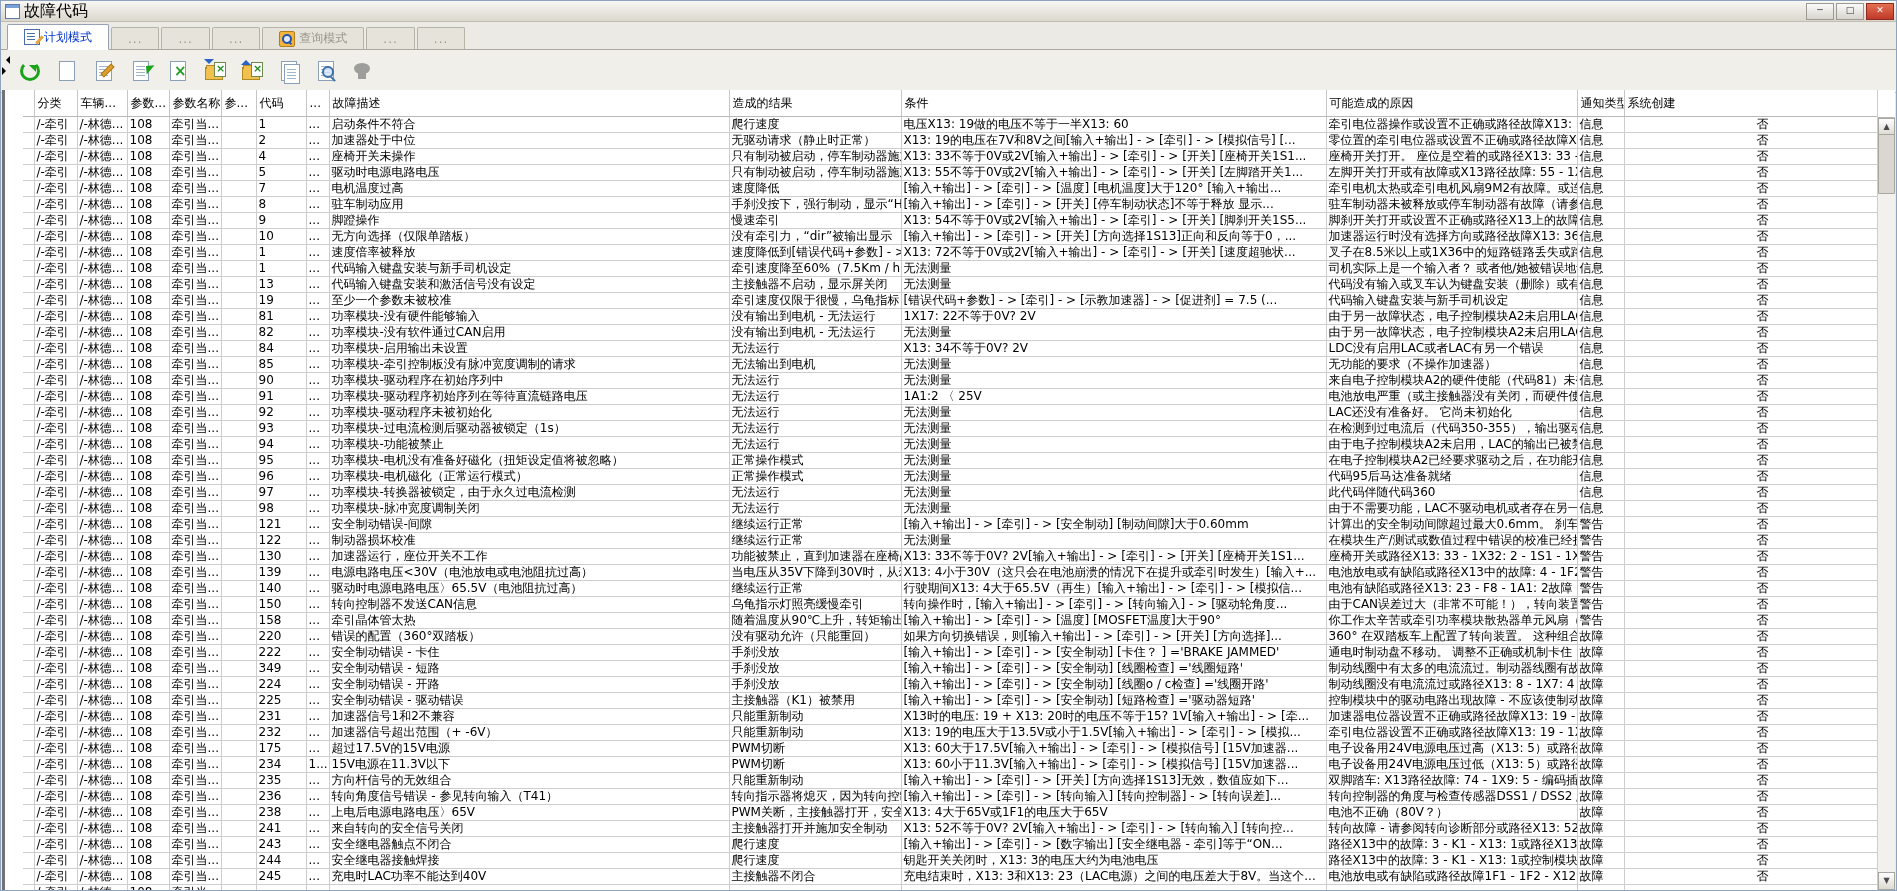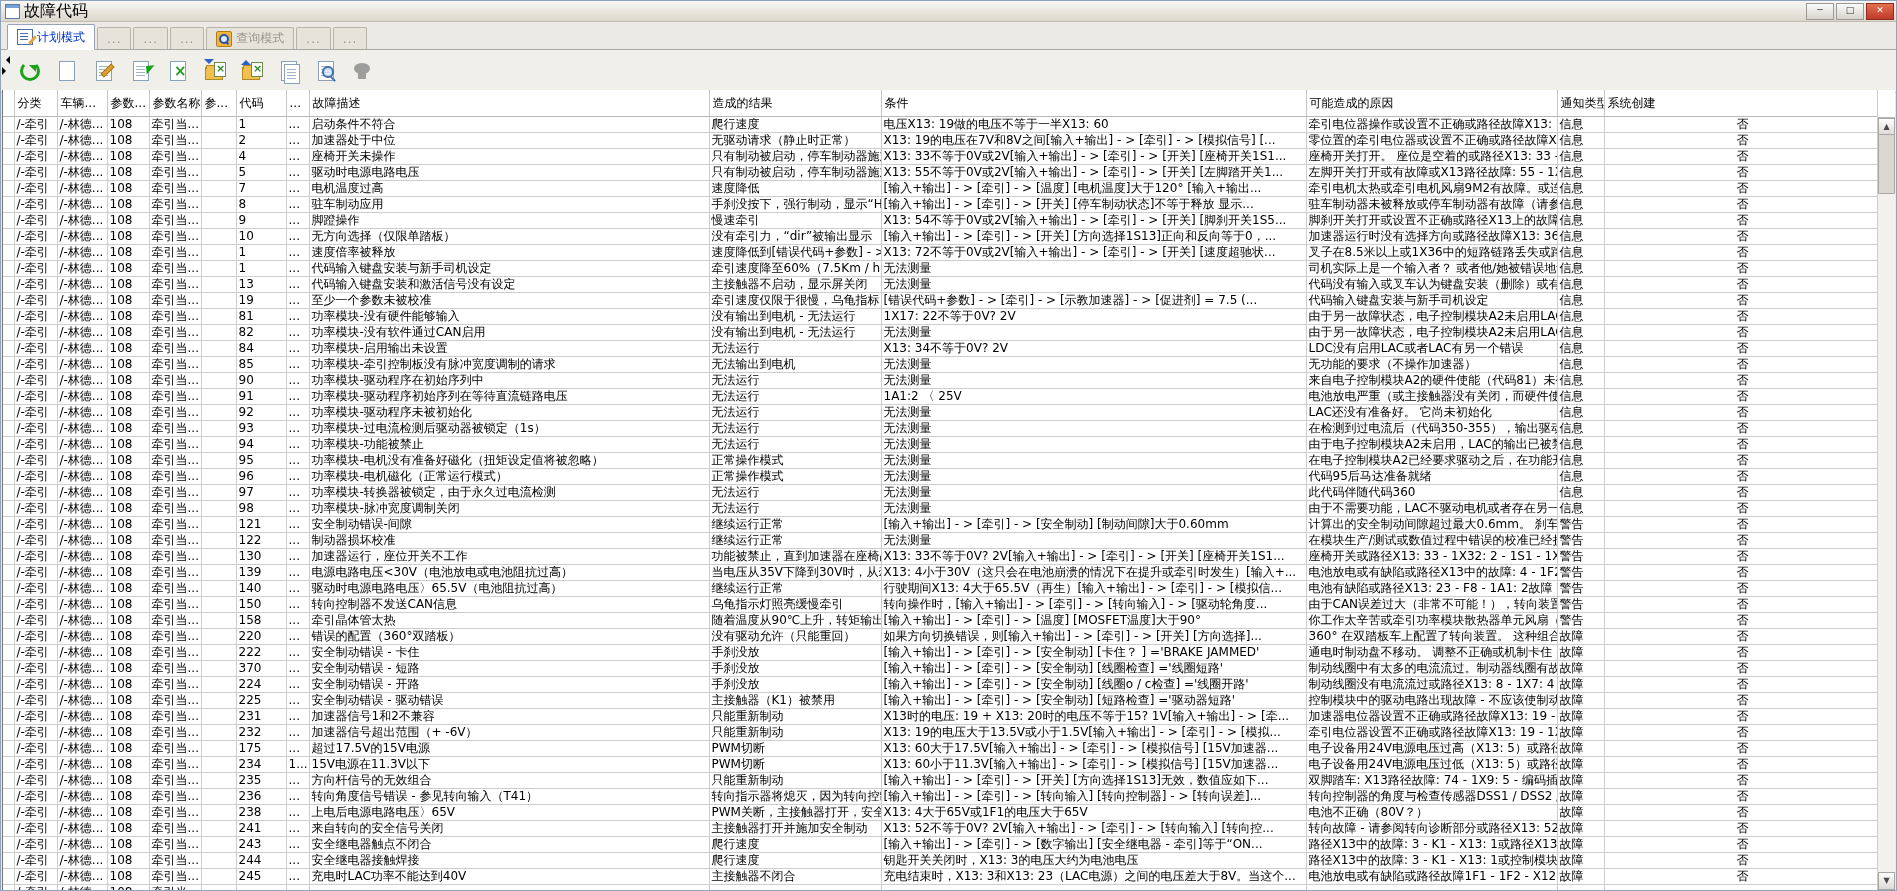--- a/index.html
+++ b/index.html
@@ -12,21 +12,21 @@
     box-shadow:inset 0 3px 0 #7aa0d8;}
   .title-text{font-size:16px;color:#000;flex:0 0 auto;}
   .title-drag{flex:1 1 auto;height:100%;}
   .winbtns{display:flex;gap:2px;}
   .wbtn{width:26px;height:15px;border:1px solid #9a9a94;background:linear-gradient(#fbfbfb,#d6d4cc);
     font-size:9px;line-height:13px;text-align:center;color:#333;}
   .wbtn.close{background:linear-gradient(#e3704f,#c0392b);color:#fff;border-color:#8f2a1e;}
   
   .tabstrip{height:27px;display:flex;align-items:flex-end;padding-left:6px;gap:2px;
     background:#eceae4;border-bottom:1px solid #a9a79f;}
-  .tab{height:21px;display:flex;align-items:center;gap:4px;padding:0 9px;font-size:12px;
+  .tab{height:21px;display:flex;align-items:center;gap:4px;padding:0 16px;font-size:12px;
     background:#e6e3db;border:1px solid #b7b3a8;border-bottom:none;color:#9a968b;
     border-radius:2px 2px 0 0;text-align:center;}
   .tab.active{background:#fff;color:#0033cc;border-color:#97a3b4;height:24px;margin-bottom:-1px;
     border-bottom:1px solid #fff;}
   .tab .tabicon{width:14px;height:14px;display:inline-block;position:relative;}
   .tabicon.plan{background:#fff;border:1px solid #4a6ea8;}
   .tabicon.plan::before{content:"";position:absolute;left:2px;top:3px;width:8px;height:1px;background:#4a6ea8;box-shadow:0 3px 0 #4a6ea8,0 6px 0 #4a6ea8;}
   .tabicon.plan::after{content:"";position:absolute;right:-2px;bottom:-1px;width:3px;height:10px;background:#e8a33d;transform:rotate(40deg);}
   .tabicon.query{background:#f3b33c;border:1px solid #b07d1d;border-radius:2px;}
   .tabicon.query::before{content:"";position:absolute;left:2px;top:2px;width:6px;height:6px;border:2px solid #2255aa;border-radius:50%;background:#dfeaff;}
@@ -55,21 +55,21 @@
   .mag::after{content:"";position:absolute;left:8px;top:8px;width:2px;height:6px;background:#3a6ea5;transform:rotate(-45deg);}
   .stampblob{position:absolute;left:3px;top:4px;width:16px;height:11px;background:#8f8f8f;border-radius:50%;opacity:.85;}
   .stampblob::after{content:"";position:absolute;left:4px;top:9px;width:8px;height:7px;background:#8f8f8f;}
   
   .splitter{position:absolute;left:1px;top:52px;width:8px;height:30px;}
   .splitter .tri{width:0;height:0;margin:3px 0;}
   .tri.left{border:4px solid transparent;border-right-color:#000;}
   .tri.right{border:4px solid transparent;border-left-color:#000;}
   
   .gridwrap{position:absolute;left:1px;top:89px;right:18px;bottom:0;background:#fff;overflow:hidden;
-    border-left:1px solid #737373;}
+    border-left:3px solid #737373;padding-left:18px;}
   table.grid{border-collapse:collapse;table-layout:fixed;width:1876px;background:#fff;}
   table.grid th{height:26px;font-weight:normal;font-size:12px;text-align:left;padding:0 3px;
     border-right:1px solid #c6c6c6;border-bottom:1px solid #b8b8b8;background:#fff;white-space:nowrap;overflow:hidden;}
   table.grid td{height:15px;font-size:12px;line-height:15px;padding:0 2px;color:#000;
     border-right:1px solid #cdcdcd;border-bottom:1px solid #cdcdcd;white-space:nowrap;overflow:hidden;background:#fff;}
   td.center,th.center{text-align:center;}
   td.gut{background:#f6f5f2;}
   
   .vscroll{position:absolute;top:89px;right:1px;width:17px;bottom:0;background:#f2f1ee;border-left:1px solid #cfcdc6;}
   .vcap{height:27px;background:#fff;border-bottom:1px solid #b8b8b8;}
@@ -769,21 +769,21 @@
             <td>故障</td>
             <td class="center">否</td>
           </tr>
           <tr>
             <td class="gut"></td>
             <td>/-牵引</td>
             <td>/-林德...</td>
             <td>108</td>
             <td>牵引当...</td>
             <td></td>
-            <td>370</td>
+            <td>349</td>
             <td>...</td>
             <td>安全制动错误 - 短路</td>
             <td>手刹没放</td>
             <td>[输入+输出] - &gt; [牵引] - &gt; [安全制动] [线圈检查] ='线圈短路'</td>
             <td>制动线圈中有太多的电流流过。制动器线圈有故障或路径X13中的...</td>
             <td>故障</td>
             <td class="center">否</td>
           </tr>
           <tr>
             <td class="gut"></td>

